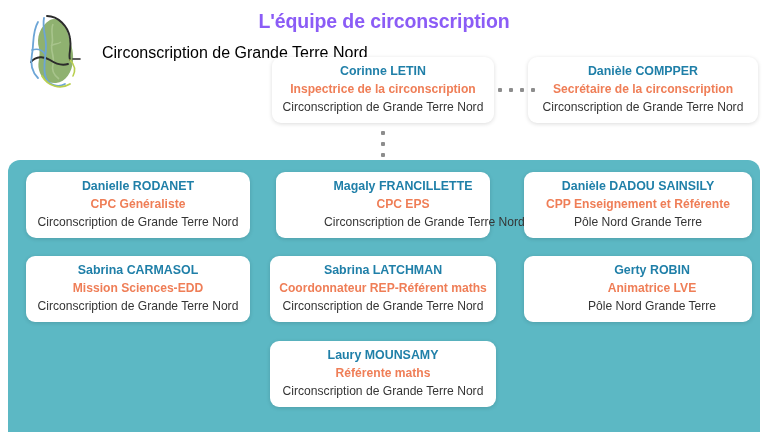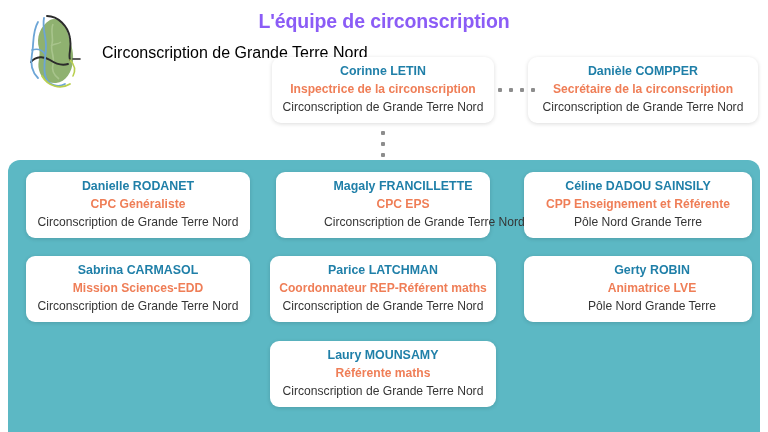--- a/index.html
+++ b/index.html
@@ -115,21 +115,21 @@
     position: absolute;
     left: 8px;
     top: 160px;
     width: 752px;
     height: 272px;
     background: #5cb8c4;
     border-radius: 12px 12px 0 0;
   }
 
   
-  #card-rodanet    { left: 26px;  top: 172px; width: 224px; height: 66px; }
+  #card-rodanet    { left: 26px;  top: 172px; width: 224px; height: 66px; border-radius: 10px; }
   #card-francillette { left: 276px; top: 172px; width: 214px; height: 66px; padding-left: 48px; }
   #card-dadou      { left: 524px; top: 172px; width: 228px; height: 66px; }
 
   #card-carmasol   { left: 26px;  top: 256px; width: 224px; height: 66px; }
   #card-latchman   { left: 270px; top: 256px; width: 226px; height: 66px; }
   #card-robin      { left: 524px; top: 256px; width: 228px; height: 66px; padding-left: 36px; }
 
   #card-mounsamy   { left: 270px; top: 341px; width: 226px; height: 66px; }
 </style>
 </head>
@@ -192,33 +192,33 @@
   <div class="pl">Circonscription de Grande Terre Nord</div>
 </div>
 
 <div class="card" id="card-francillette">
   <div class="nm">Magaly FRANCILLETTE</div>
   <div class="rl">CPC EPS</div>
   <div class="pl">Circonscription de Grande Terre Nord</div>
 </div>
 
 <div class="card" id="card-dadou">
-  <div class="nm">Céline DADOU SAINSILY</div>
+  <div class="nm">Danièle DADOU SAINSILY</div>
   <div class="rl">CPP Enseignement et Référente</div>
   <div class="pl">Pôle Nord Grande Terre</div>
 </div>
 
 <div class="card" id="card-carmasol">
   <div class="nm">Sabrina CARMASOL</div>
   <div class="rl">Mission Sciences-EDD</div>
   <div class="pl">Circonscription de Grande Terre Nord</div>
 </div>
 
 <div class="card" id="card-latchman">
-  <div class="nm">Parice LATCHMAN</div>
+  <div class="nm">Sabrina LATCHMAN</div>
   <div class="rl">Coordonnateur REP-Référent maths</div>
   <div class="pl">Circonscription de Grande Terre Nord</div>
 </div>
 
 <div class="card" id="card-robin">
   <div class="nm">Gerty ROBIN</div>
   <div class="rl">Animatrice LVE</div>
   <div class="pl">Pôle Nord Grande Terre</div>
 </div>
 

